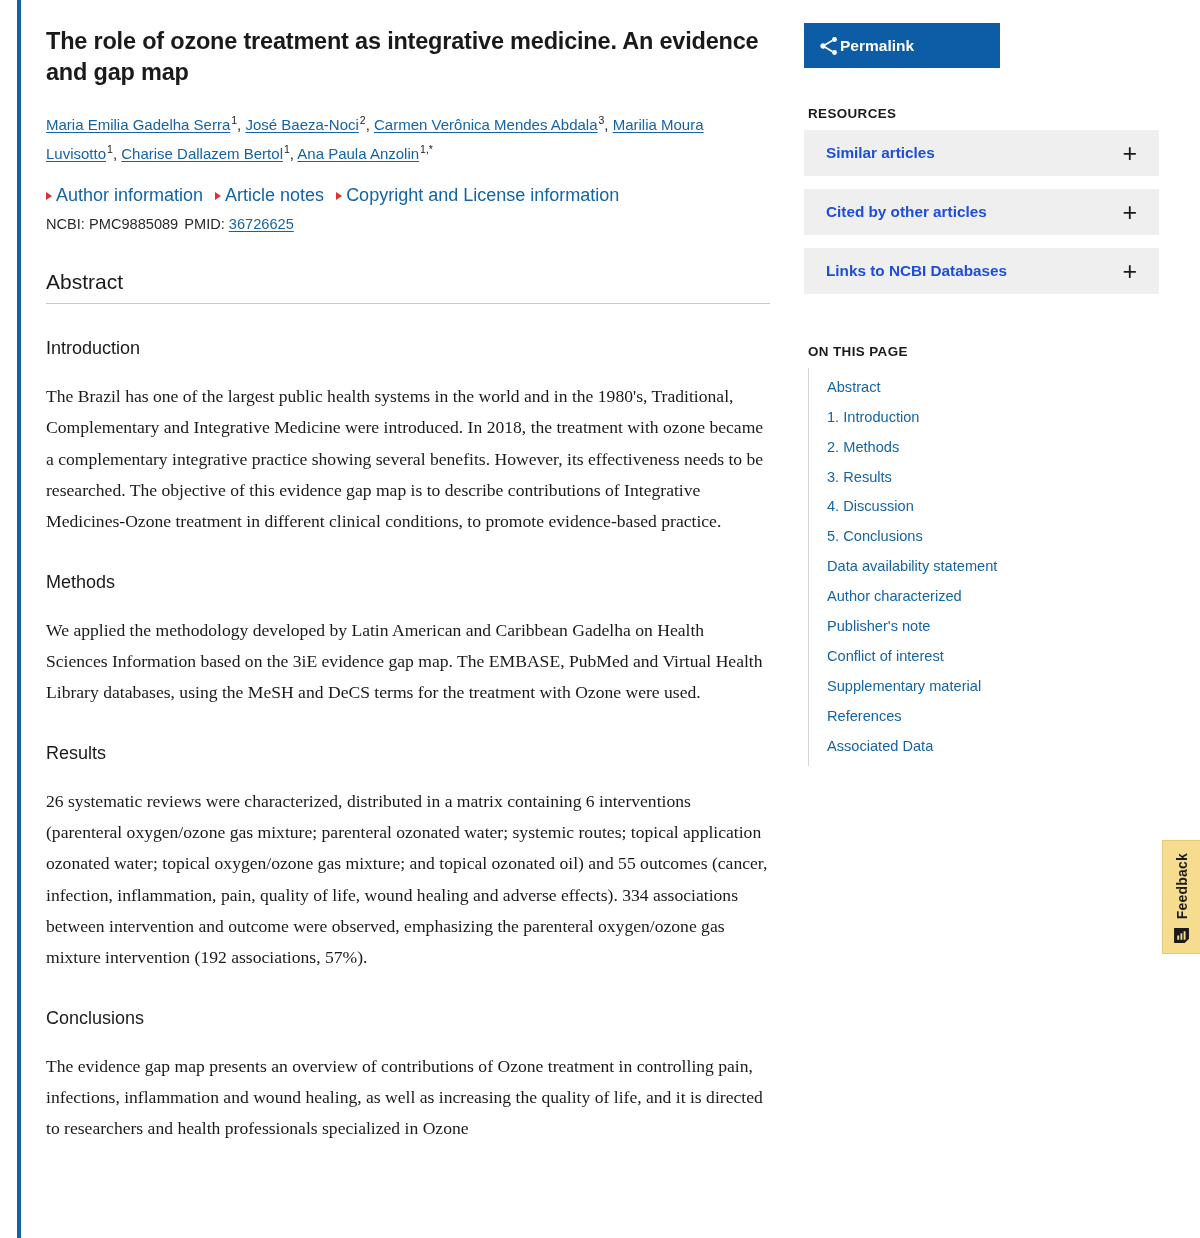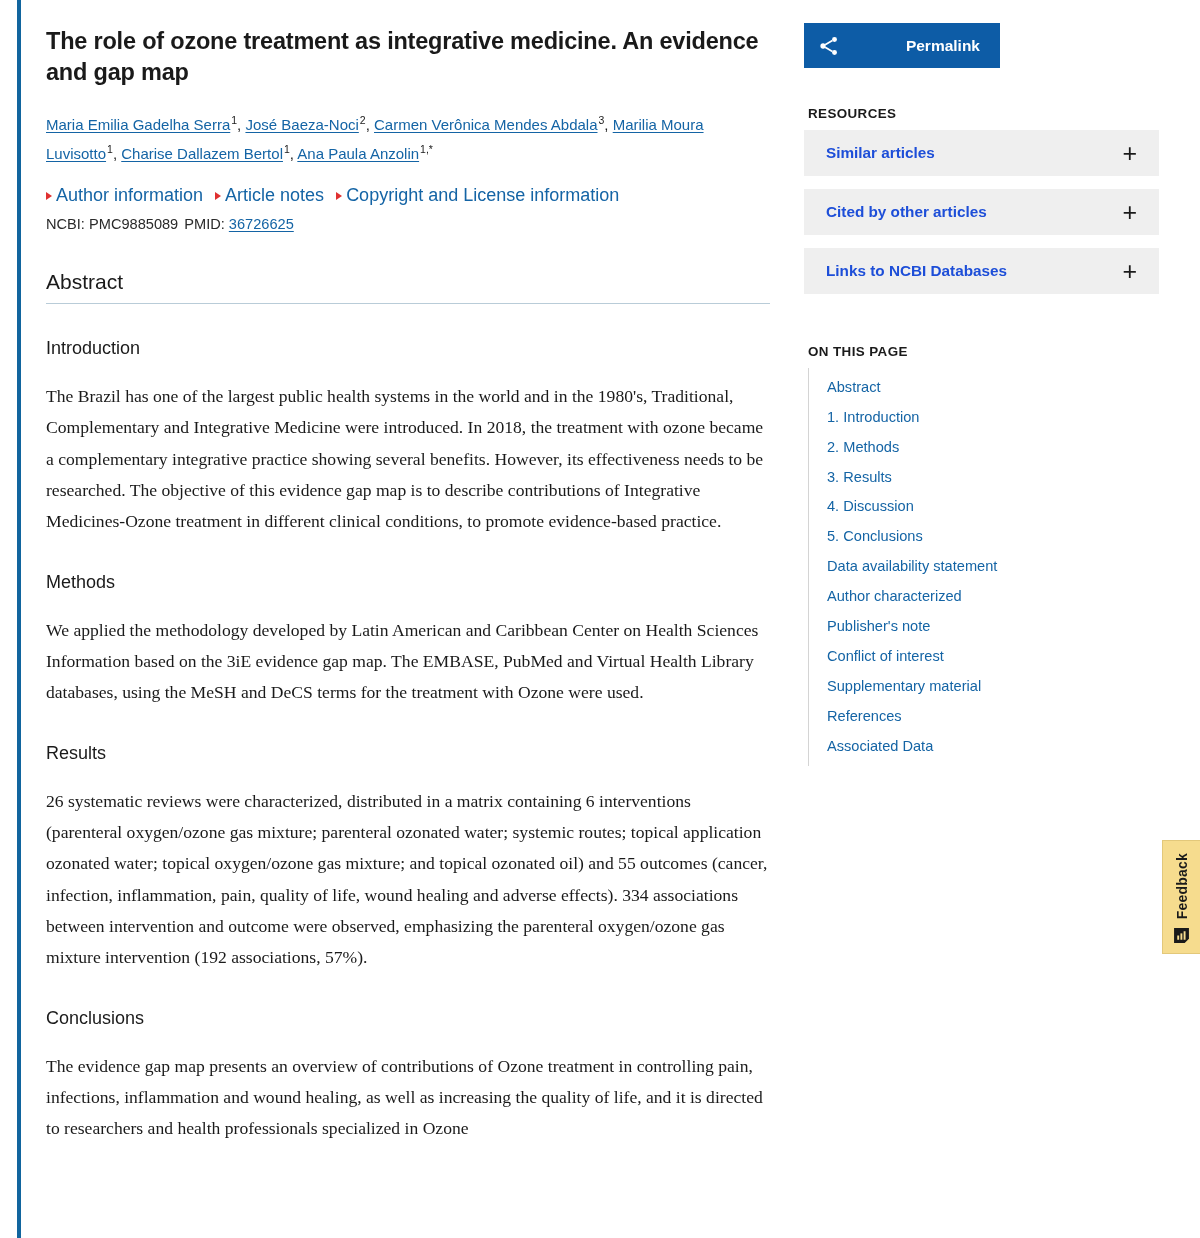--- a/index.html
+++ b/index.html
@@ -149,21 +149,21 @@
     padding: 0 14px;
     margin: 11px 0 0 0;
   }
   #permalink-button .share-ico {
     width: 22px; height: 22px;
     display: inline-block;
     flex: 0 0 22px;
   }
   #permalink-button .pl-label {
     flex: 1;
-    text-align: right;
+    text-align: left;
     padding-right: 6px;
   }
 
   .side-head {
     font-size: 13.4px;
     font-weight: bold;
     letter-spacing: 0.4px;
     color: #1a1a1a;
     margin: 38px 0 9px 4px;
   }
@@ -267,21 +267,21 @@
       <span>PMC9885089</span><span class="sep"></span><span>PMID:</span>
       <a href="#">36726625</a>
     </div>
 
     <h2 class="h-abstract">Abstract</h2>
 
     <h3 class="h-sub">Introduction</h3>
     <p class="para">The Brazil has one of the largest public health systems in the world and in the 1980's, Traditional, Complementary and Integrative Medicine were introduced. In 2018, the treatment with ozone became a complementary integrative practice showing several benefits. However, its effectiveness needs to be researched. The objective of this evidence gap map is to describe contributions of Integrative Medicines-Ozone treatment in different clinical conditions, to promote evidence-based practice.</p>
 
     <h3 class="h-sub">Methods</h3>
-    <p class="para">We applied the methodology developed by Latin American and Caribbean Center on Health Sciences Information based on the 3iE evidence gap map. The EMBASE, PubMed and Virtual Health Library databases, using the MeSH and DeCS terms for the treatment with Ozone were used.</p>
+    <p class="para">We applied the methodology developed by Latin American and Caribbean Gadelha on Health Sciences Information based on the 3iE evidence gap map. The EMBASE, PubMed and Virtual Health Library databases, using the MeSH and DeCS terms for the treatment with Ozone were used.</p>
 
     <h3 class="h-sub">Results</h3>
     <p class="para">26 systematic reviews were characterized, distributed in a matrix containing 6 interventions (parenteral oxygen/ozone gas mixture; parenteral ozonated water; systemic routes; topical application ozonated water; topical oxygen/ozone gas mixture; and topical ozonated oil) and 55 outcomes (cancer, infection, inflammation, pain, quality of life, wound healing and adverse effects). 334 associations between intervention and outcome were observed, emphasizing the parenteral oxygen/ozone gas mixture intervention (192 associations, 57%).</p>
 
     <h3 class="h-sub">Conclusions</h3>
     <p class="para">The evidence gap map presents an overview of contributions of Ozone treatment in controlling pain, infections, inflammation and wound healing, as well as increasing the quality of life, and it is directed to researchers and health professionals specialized in Ozone</p>
 
   </div>
 
   <div id="side-col">

